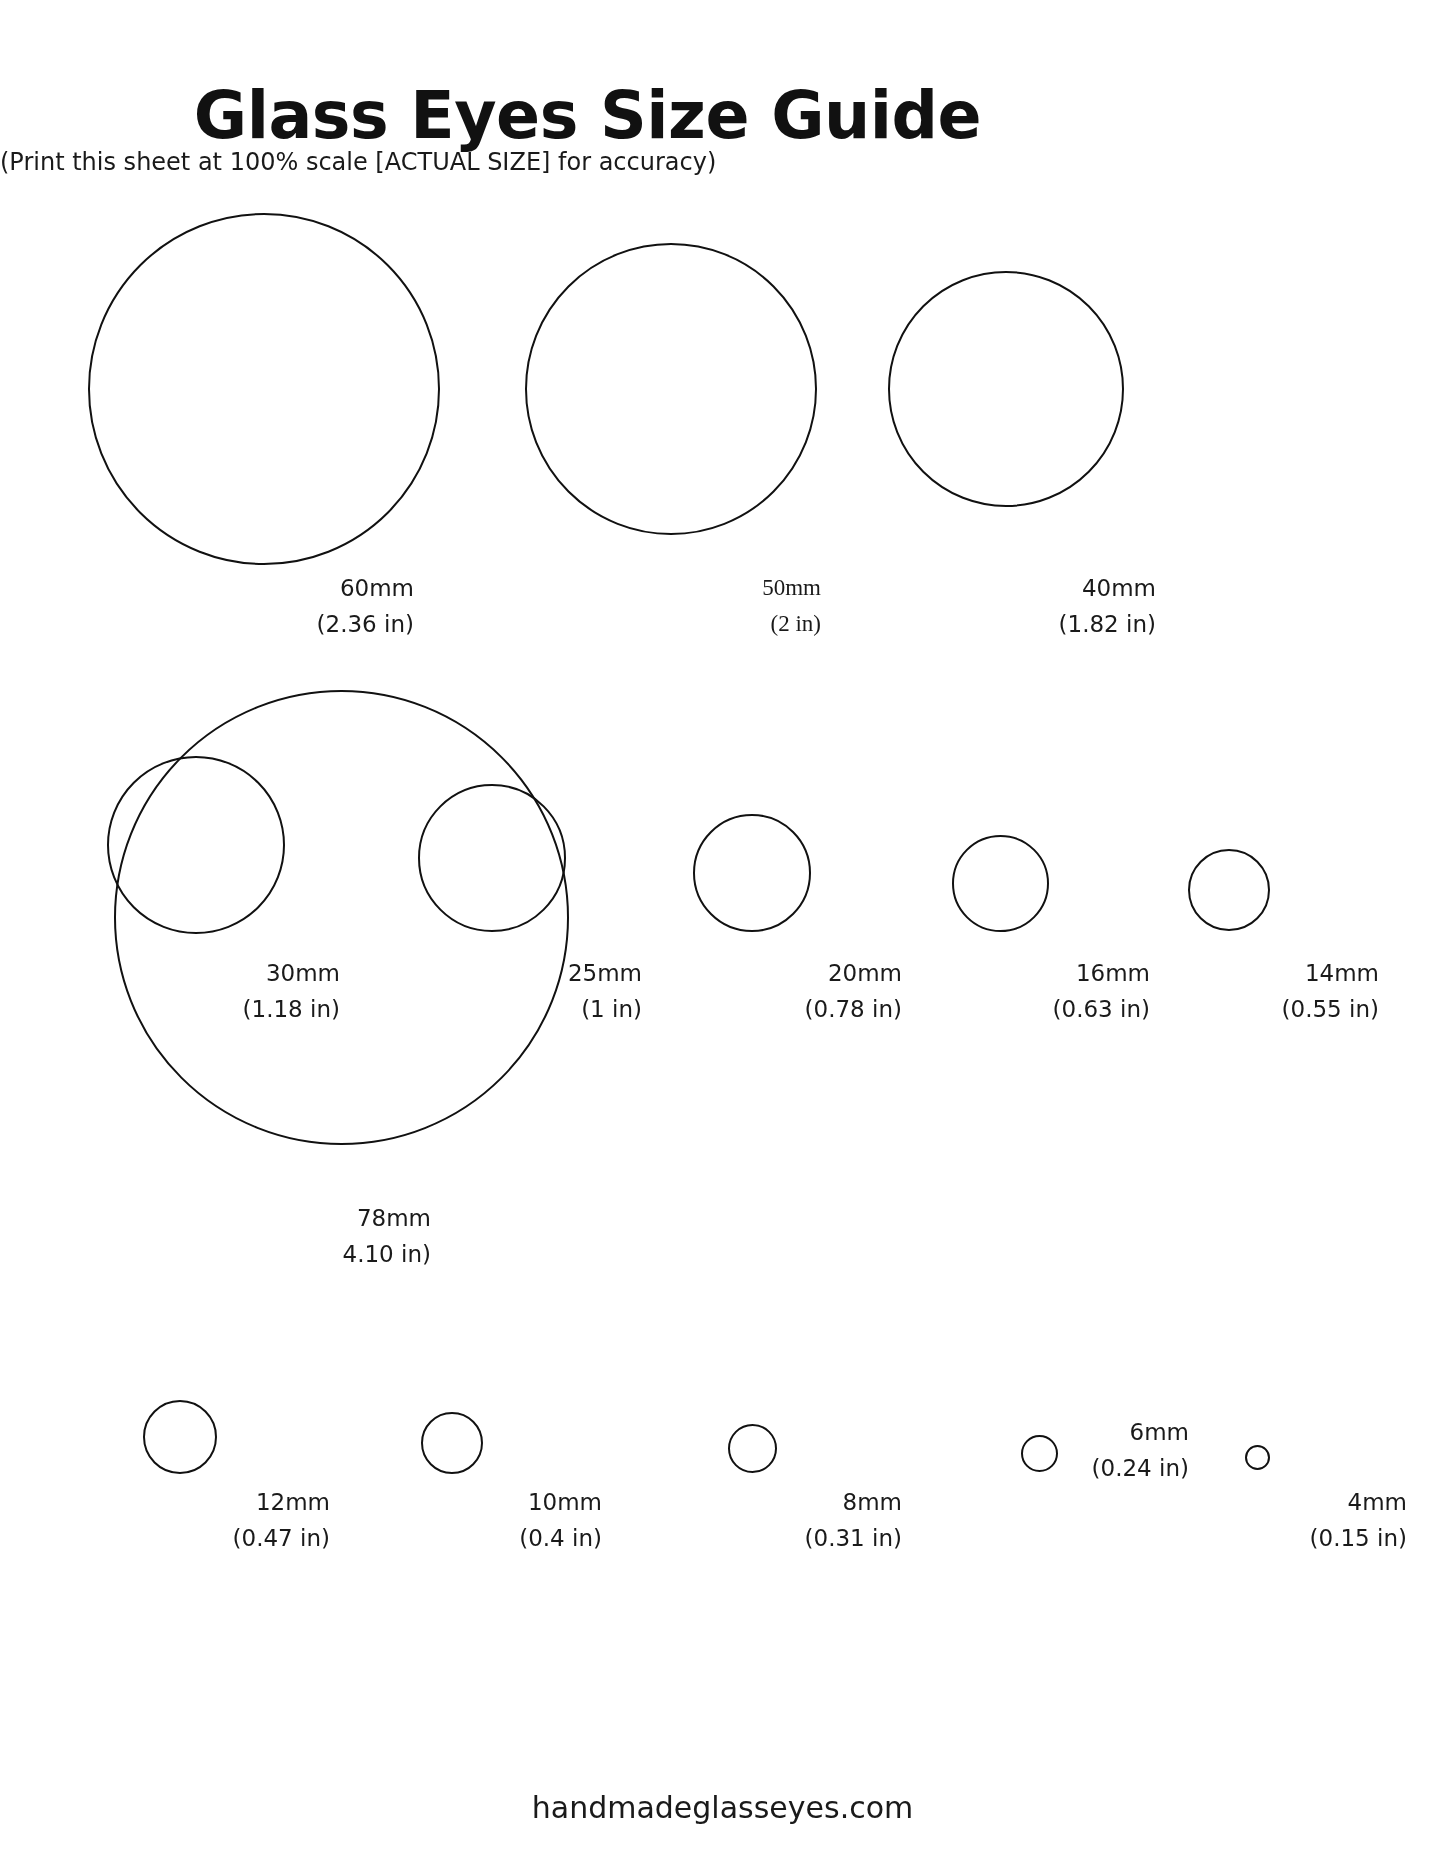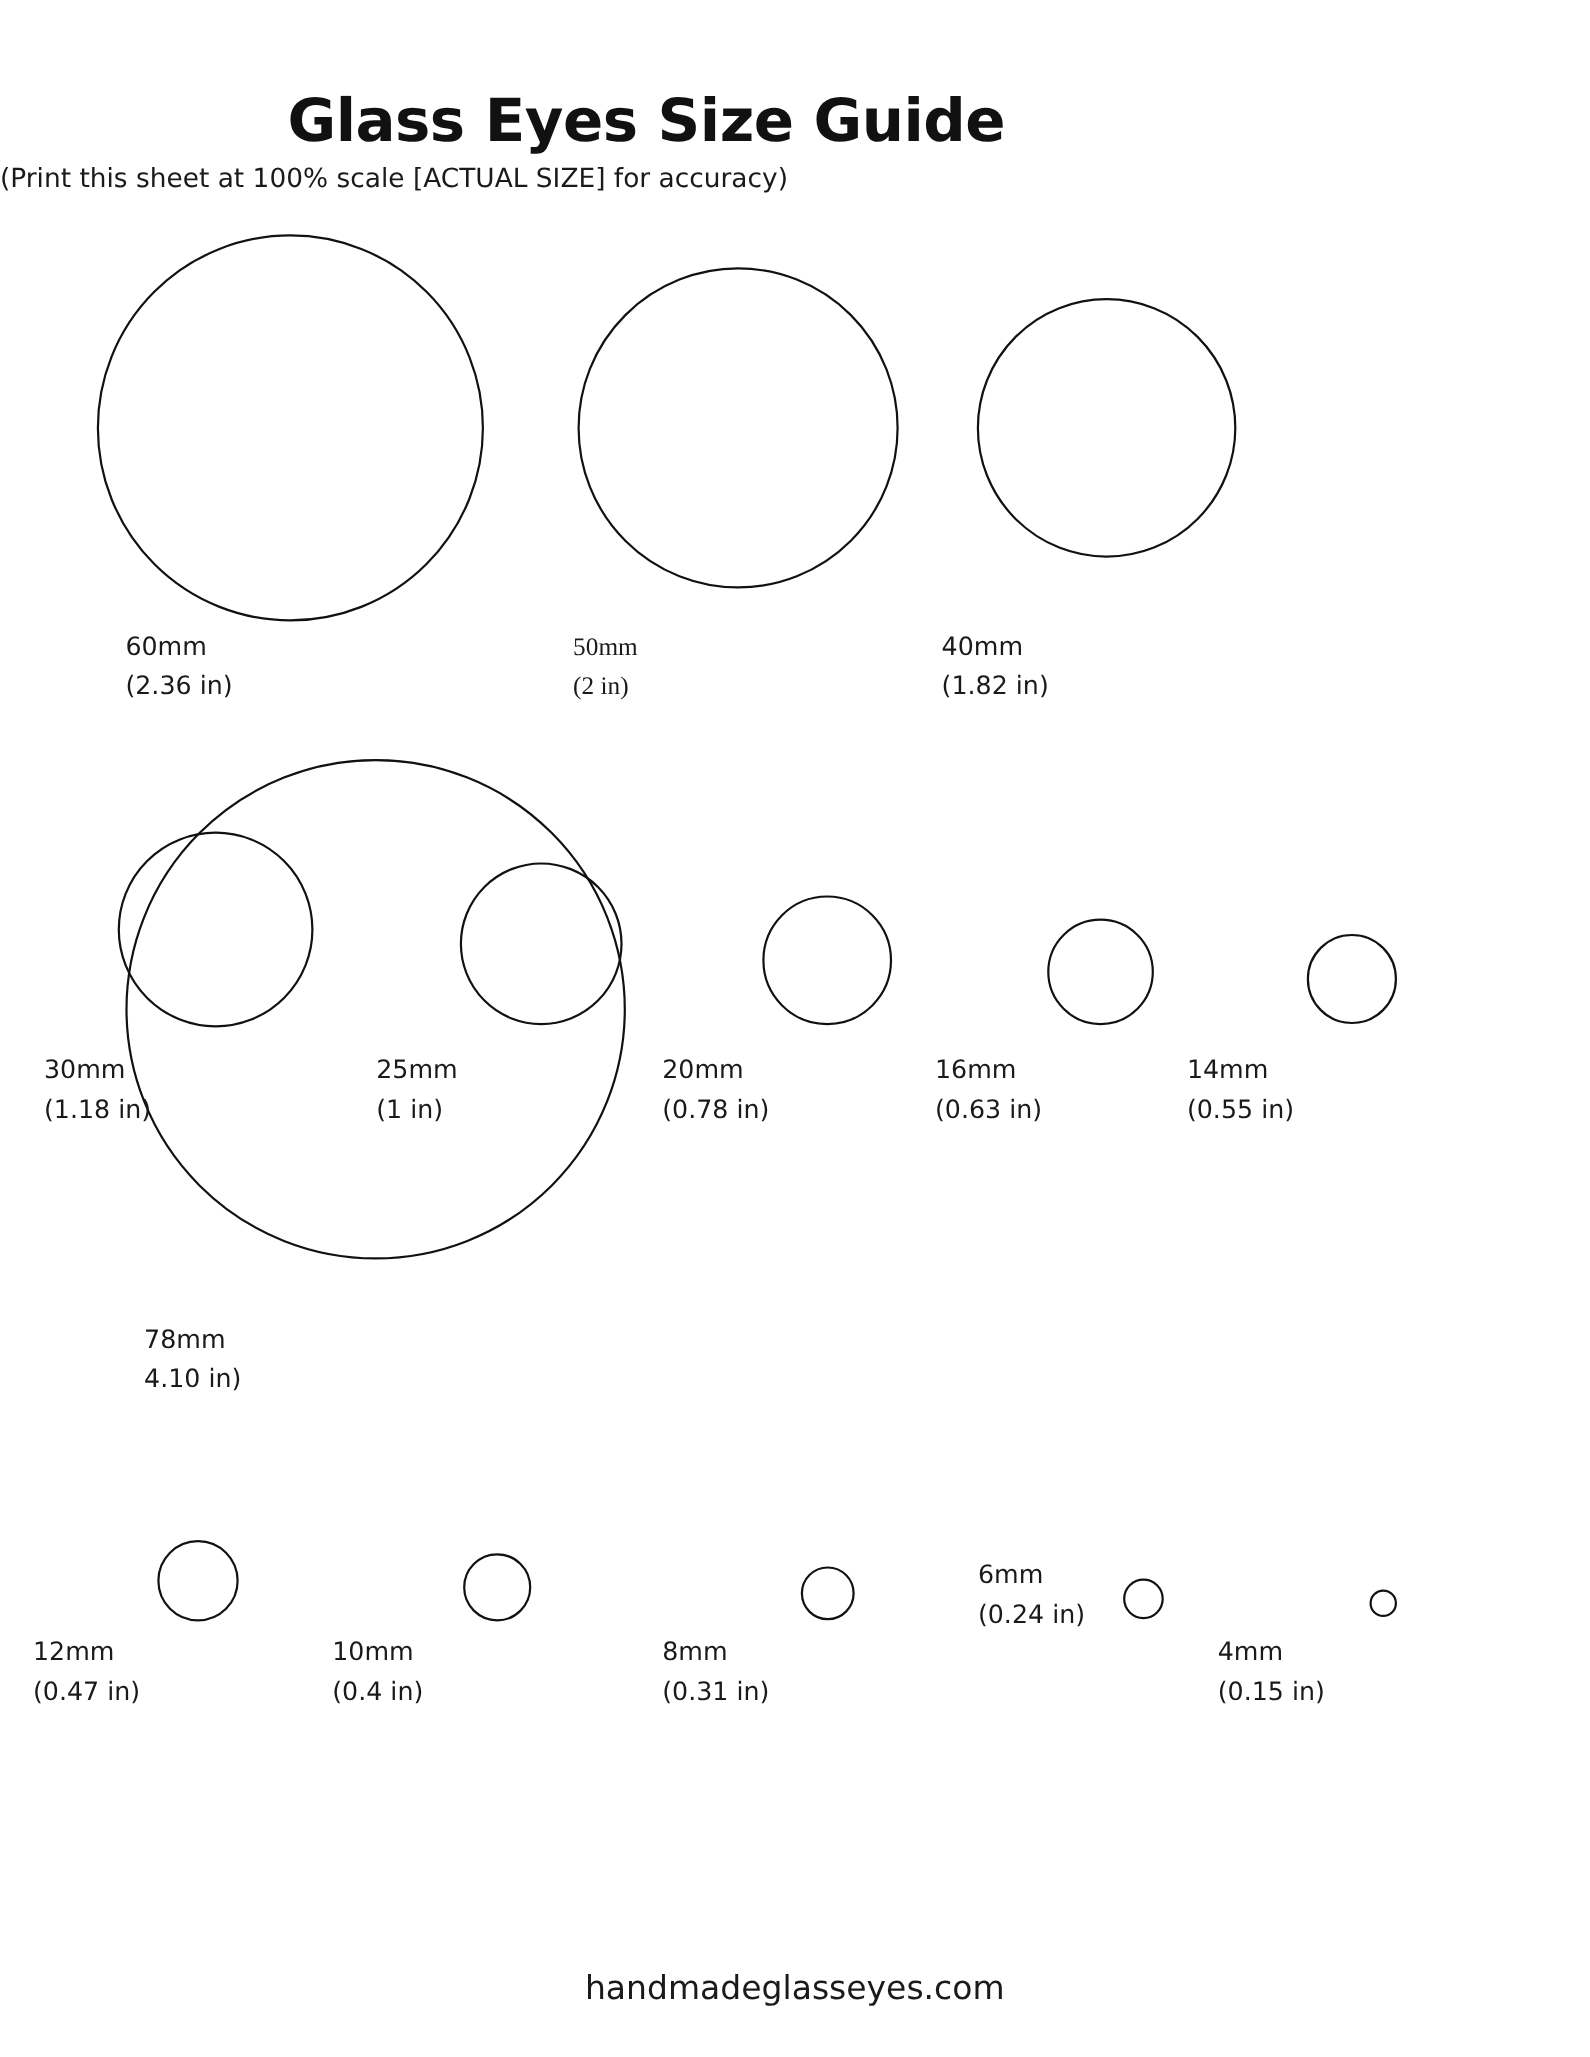--- a/index.html
+++ b/index.html
@@ -22,21 +22,21 @@
     height: 1870px;
   }
 
   
   .title {
     position: absolute;
     left: 0;
     top: 78px;
     width: 1175px;
     text-align: center;
-    font-size: 54px;
+    font-size: 65px;
     font-weight: bold;
     letter-spacing: -0.5px;
     color: #111;
   }
   .subtitle {
     position: absolute;
     left: 0;
     top: 148px;
     width: 1445px;
     text-align: left;
@@ -48,21 +48,21 @@
   
   .circle {
     position: absolute;
     border: 2px solid #111;
     border-radius: 50%;
     box-sizing: border-box;
     background: transparent;
   }
   .caption {
     position: absolute;
-    text-align: left;
+    text-align: right;
     font-size: 23px;
     line-height: 36px;
     color: #1a1a1a;
     white-space: nowrap;
   }
   .caption .line2 { display: block; }
 
   
   .footer {
     position: absolute;

